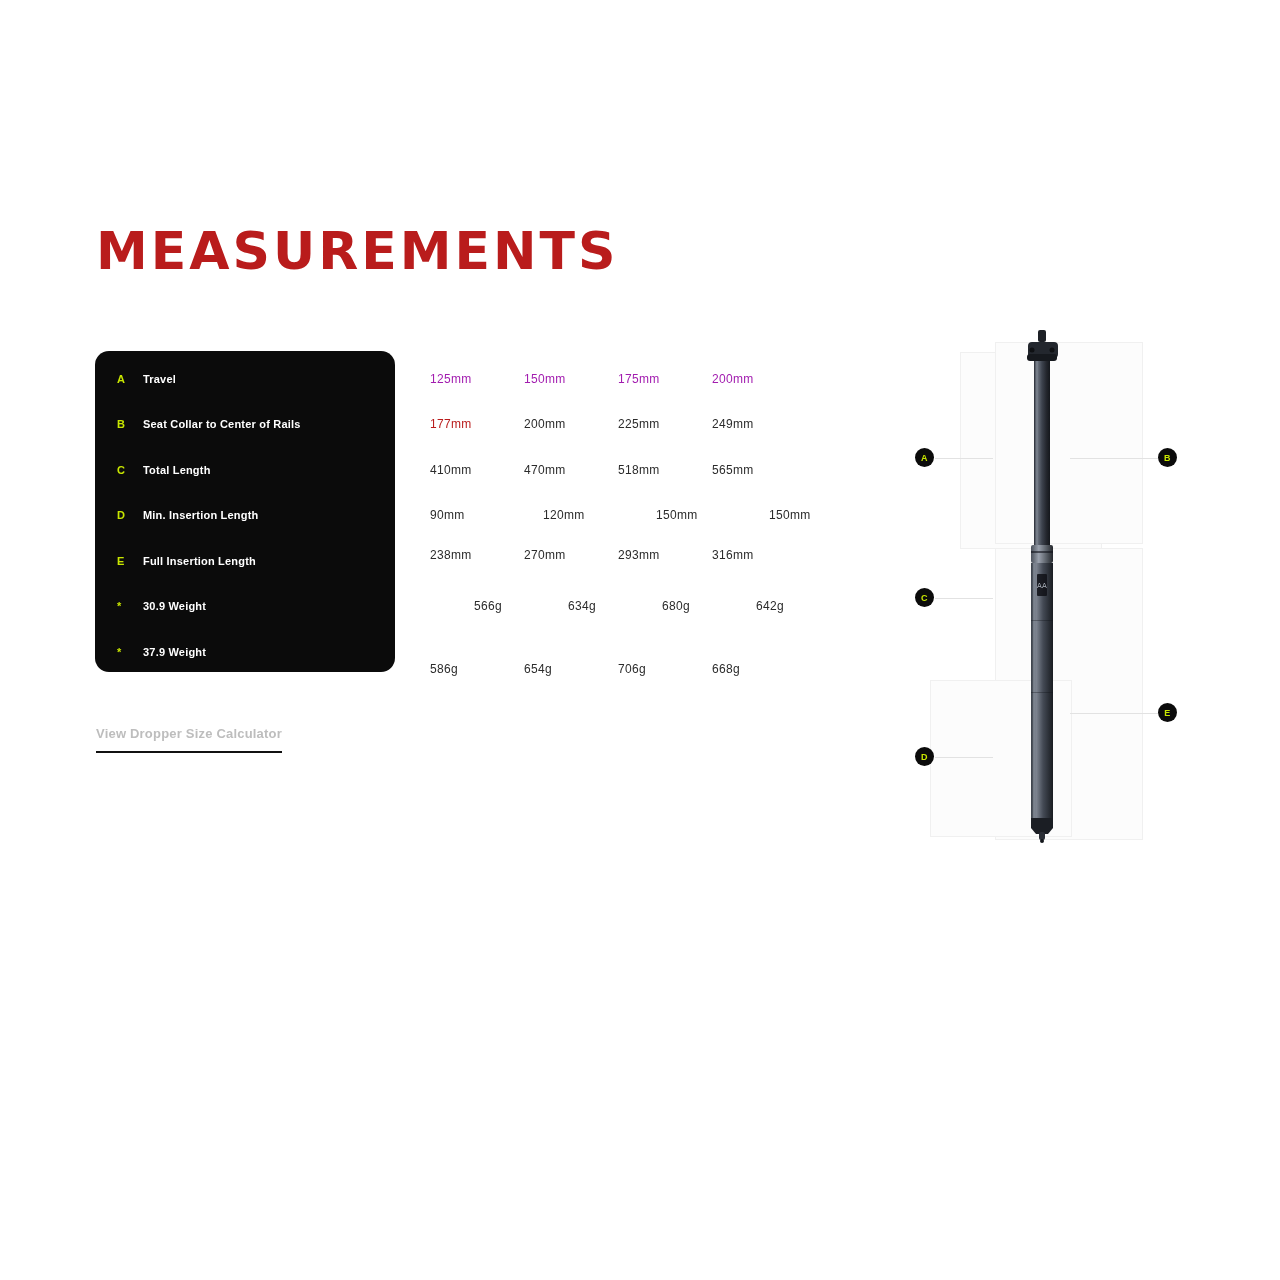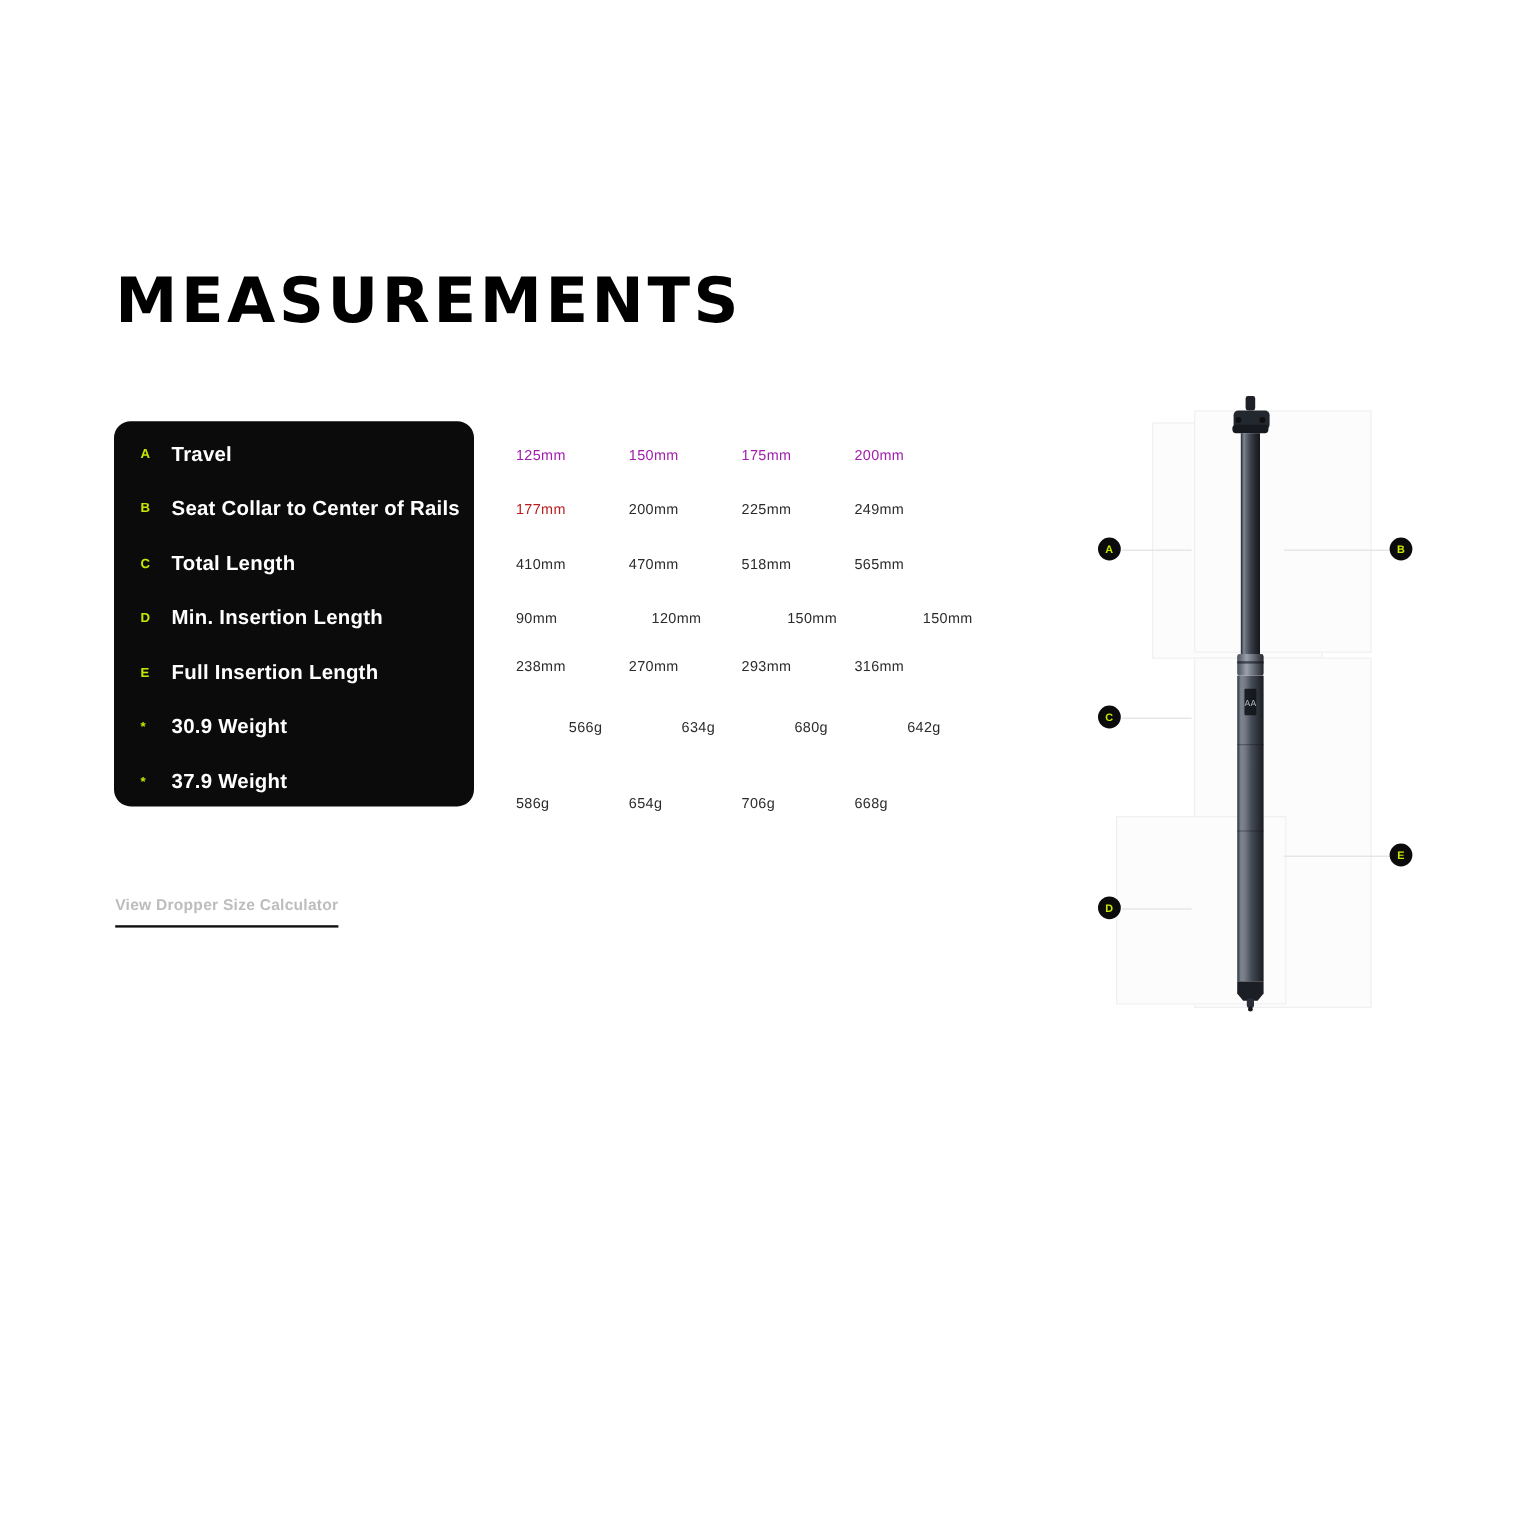--- a/index.html
+++ b/index.html
@@ -18,21 +18,21 @@
 
   
   .page-title {
     position: absolute;
     left: 96px;
     top: 225px;
     font-family: "DejaVu Sans", sans-serif;
     font-size: 52px;
     font-weight: 700;
     letter-spacing: 3px;
-    color: #000000;
+    color: #b91c1c;
     line-height: 1;
     text-transform: uppercase;
   }
 
   
   .legend-panel {
     position: absolute;
     left: 95px;
     top: 351px;
     width: 300px;
@@ -52,21 +52,21 @@
     width: 48px;
     padding-left: 22px;
     box-sizing: border-box;
     color: #c8e600;
     font-size: 11px;
     font-weight: 700;
     letter-spacing: .5px;
   }
   .legend-label {
     color: #ffffff;
-    font-size: 17px;
+    font-size: 11px;
     font-weight: 700;
     letter-spacing: .2px;
     white-space: nowrap;
   }
 
   
   .values-table {
     position: absolute;
     left: 430px;
     top: 351px;
@@ -91,21 +91,21 @@
     color: #a21caf;
   }
   .values-cell.faint {
     color: #b91c1c;
   }
 
   
   .calc-link {
     position: absolute;
     left: 96px;
-    top: 746px;
+    top: 726px;
     font-size: 13px;
     font-weight: 700;
     color: #bdbdbd;
     letter-spacing: .2px;
     text-decoration: none;
     padding-bottom: 10px;
     border-bottom: 2px solid #111111;
     display: inline-block;
   }
 

